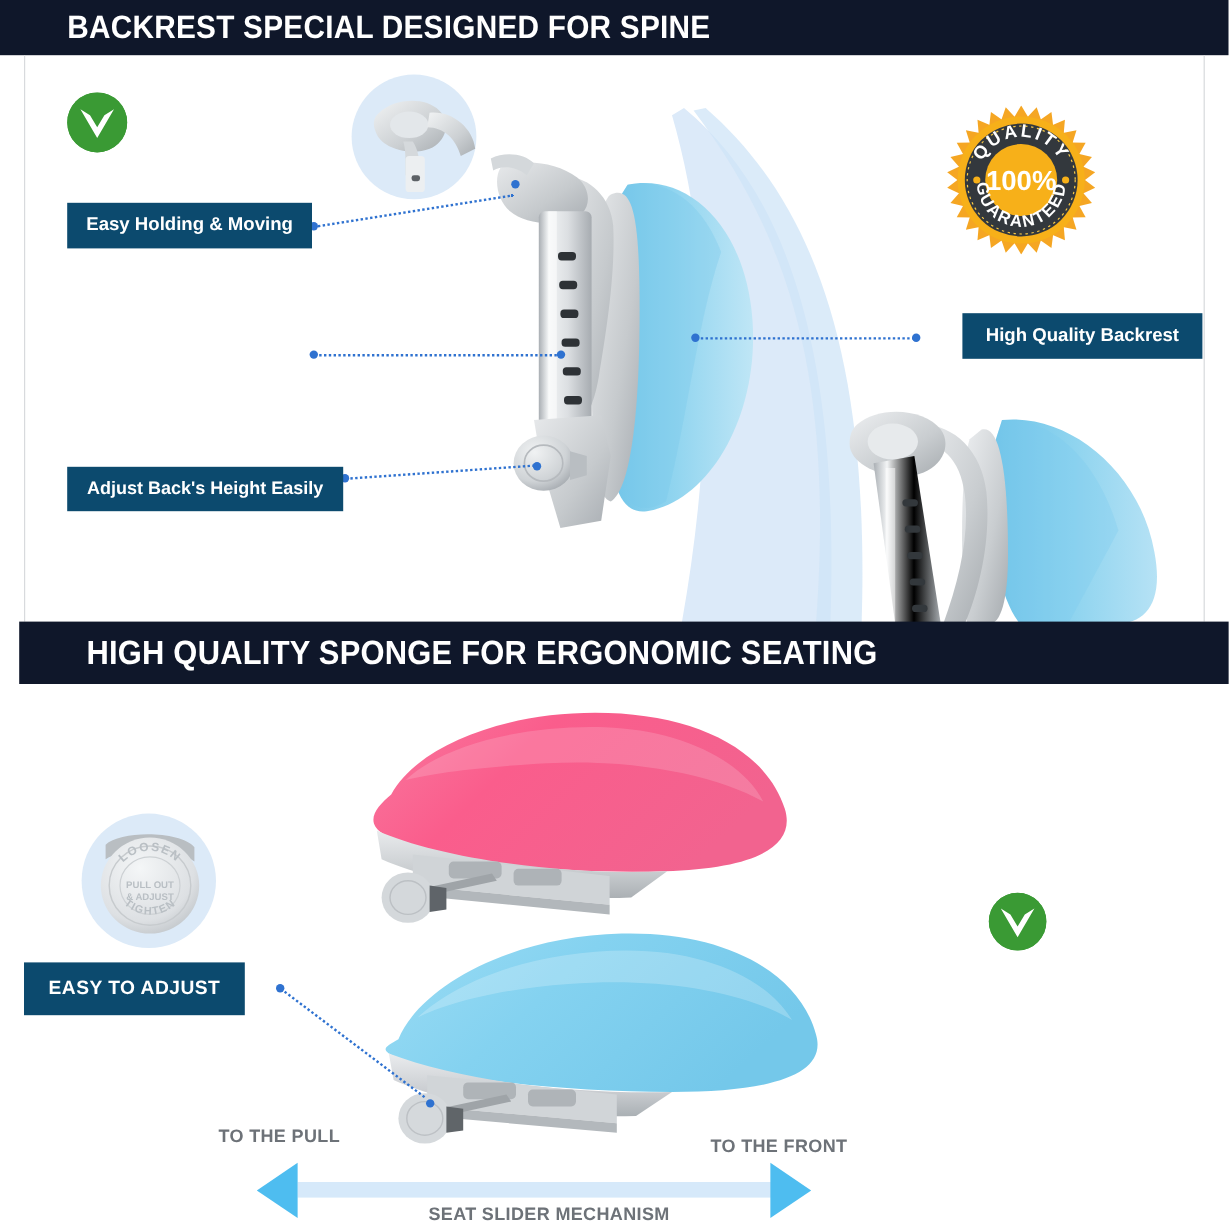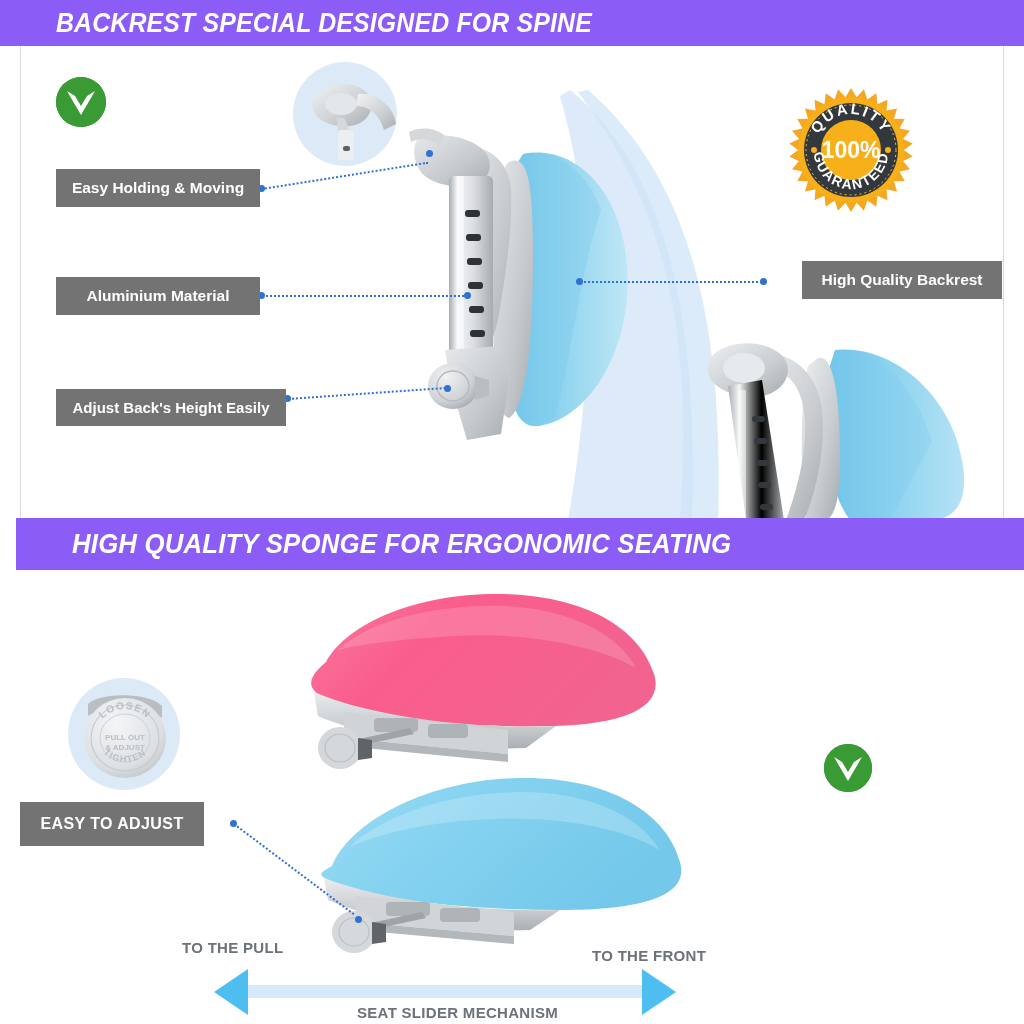--- a/index.html
+++ b/index.html
@@ -1,31 +1,31 @@
 <!DOCTYPE html>
 <html><head>
 <meta charset="utf-8">
 <style>
   html,body{margin:0;padding:0;background:#fff;}
   body{width:1024px;height:1024px;font-family:"Liberation Sans",sans-serif;-webkit-font-smoothing:antialiased;}
   #page{position:relative;width:1024px;height:1024px;overflow:hidden;background:#ffffff;}
 
   
-  .band{position:absolute;left:0;width:1024px;background:#8b5cf6;display:flex;align-items:center;font-style:italic;}
+  .band{position:absolute;left:0;width:1024px;background:#0f172a;display:flex;align-items:center;}
   .band .band-title{color:#ffffff;font-weight:bold;letter-spacing:.2px;
       transform:scaleX(.92);transform-origin:left center;white-space:nowrap;}
   #band1{top:0;height:46px;}
   #band1 .band-title{font-size:27px;margin-left:56px;}
   #band2{top:518px;height:52px;margin-left:16px;}
   #band2 .band-title{font-size:28px;margin-left:56px;}
 
   .edge-line{position:absolute;background:#d8dadd;}
 
   
-  .chip{position:absolute;background:#737373;color:#fff;font-weight:bold;
+  .chip{position:absolute;background:#0c4a6e;color:#fff;font-weight:bold;
         display:flex;align-items:center;justify-content:center;text-align:center;
         line-height:1.05;box-sizing:border-box;}
   .chip.sm{font-size:15px;}
   .chip.md{font-size:15.5px;}
   .chip.caps{font-size:16px;letter-spacing:.4px;}
 
   
   .leader{position:absolute;height:0;border-top:2px dotted #2f72d0;transform-origin:left center;}
   .dot{position:absolute;width:7px;height:7px;border-radius:50%;background:#2f72d0;}
 
@@ -334,23 +334,20 @@
   <div class="dot" style="left:284px;top:395px;"></div>
 
   <div class="leader" style="left:580px;top:281px;width:186px;"></div>
   <div class="dot" style="left:576px;top:278px;"></div>
   <div class="dot" style="left:760px;top:278px;"></div>
 
   <div class="chip md" style="left:56px;top:169px;width:204px;height:38px;">
     <span>Easy Holding &amp; Moving</span>
   </div>
 
-  <div class="chip md" style="left:56px;top:277px;width:204px;height:38px;">
-    <span>Aluminium Material</span>
-  </div>
 
   <div class="chip sm" style="left:56px;top:389px;width:230px;height:37px;">
     <span>Adjust Back's Height Easily</span>
   </div>
 
   <div class="chip md" style="left:765px;top:261px;width:200px;height:38px;margin-left:37px;">
     <span>High Quality Backrest</span>
   </div>
 
   <div class="band" id="band2">

